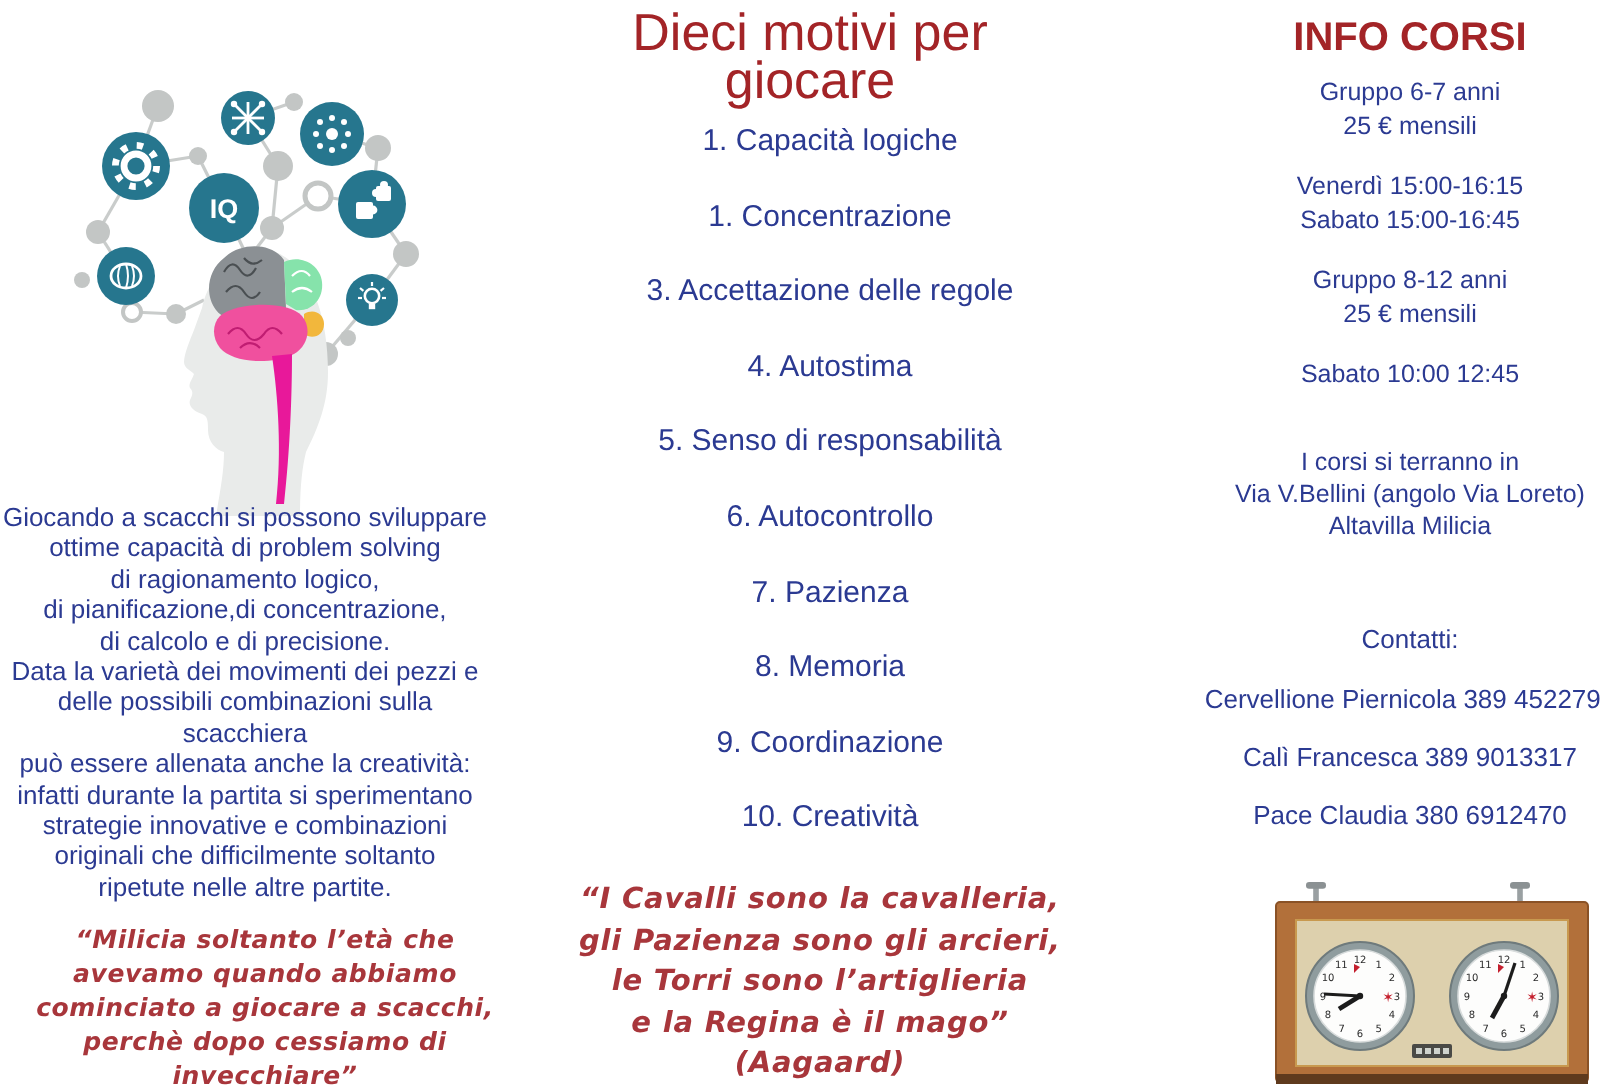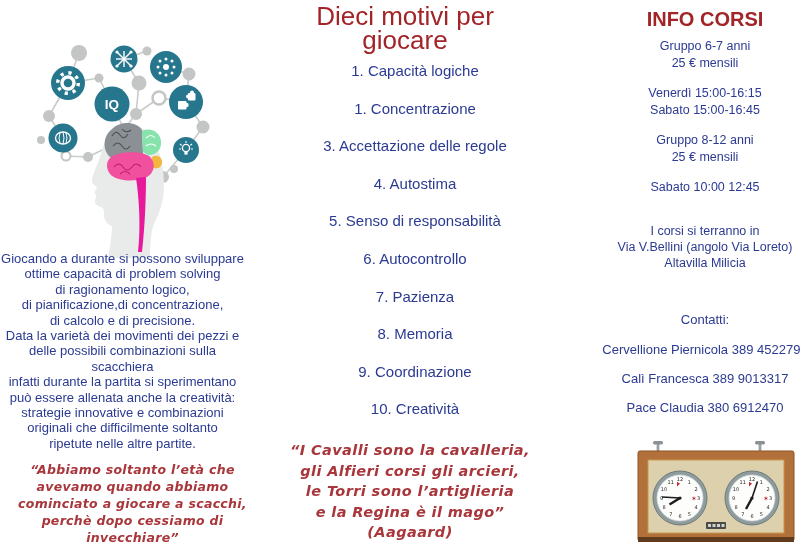--- a/index.html
+++ b/index.html
@@ -170,36 +170,36 @@
           <line x1="180" y1="114" x2="181.7" y2="115.4"></line>
           <line x1="192" y1="114" x2="190.3" y2="115.4"></line>
           <line x1="179" y1="119" x2="181" y2="119"></line>
           <line x1="193" y1="119" x2="191" y2="119"></line>
         </g>
       </g>
     </g>
   </svg>
 
   <div class="abs center left-par">
-    <div>Giocando a durante si possono sviluppare</div>
+    <div>Giocando a scacchi si possono sviluppare</div>
     <div>ottime capacità di problem solving</div>
     <div>di ragionamento logico,</div>
     <div>di pianificazione,di concentrazione,</div>
     <div>di calcolo e di precisione.</div>
     <div>Data la varietà dei movimenti dei pezzi e</div>
     <div>delle possibili combinazioni sulla scacchiera</div>
+    <div>può essere allenata anche la creatività:</div>
     <div>infatti  durante la partita si sperimentano</div>
-    <div>può essere allenata anche la creatività:</div>
     <div>strategie  innovative e combinazioni</div>
     <div>originali che difficilmente soltanto</div>
     <div>ripetute nelle altre partite.</div>
   </div>
 
   <div class="abs center left-quote">
-    <div>“Abbiamo soltanto l’età che</div>
+    <div>“Milicia soltanto l’età che</div>
     <div>avevamo quando abbiamo</div>
     <div>cominciato a giocare a scacchi,</div>
     <div>perchè dopo cessiamo di invecchiare”</div>
 
   </div>
 
   <div class="abs center mid-title">
     <div>Dieci motivi per giocare</div>
   </div>
 
@@ -211,21 +211,21 @@
     <div class="reason">5. Senso di responsabilità</div>
     <div class="reason">6. Autocontrollo</div>
     <div class="reason">7. Pazienza</div>
     <div class="reason">8. Memoria</div>
     <div class="reason">9. Coordinazione</div>
     <div class="reason">10. Creatività</div>
   </div>
 
   <div class="abs center mid-quote">
     <div>“I Cavalli sono la cavalleria,</div>
-    <div>gli Alfieri corsi gli arcieri,</div>
+    <div>gli Pazienza sono gli arcieri,</div>
     <div>le Torri sono l’artiglieria</div>
     <div>e la Regina è il mago”</div>
     <div>(Aagaard)</div>
   </div>
 
   <div class="abs center right-title">INFO CORSI</div>
 
   <div class="abs center schedule">
     <div>Gruppo 6-7 anni</div>
     <div>25 € mensili</div>

